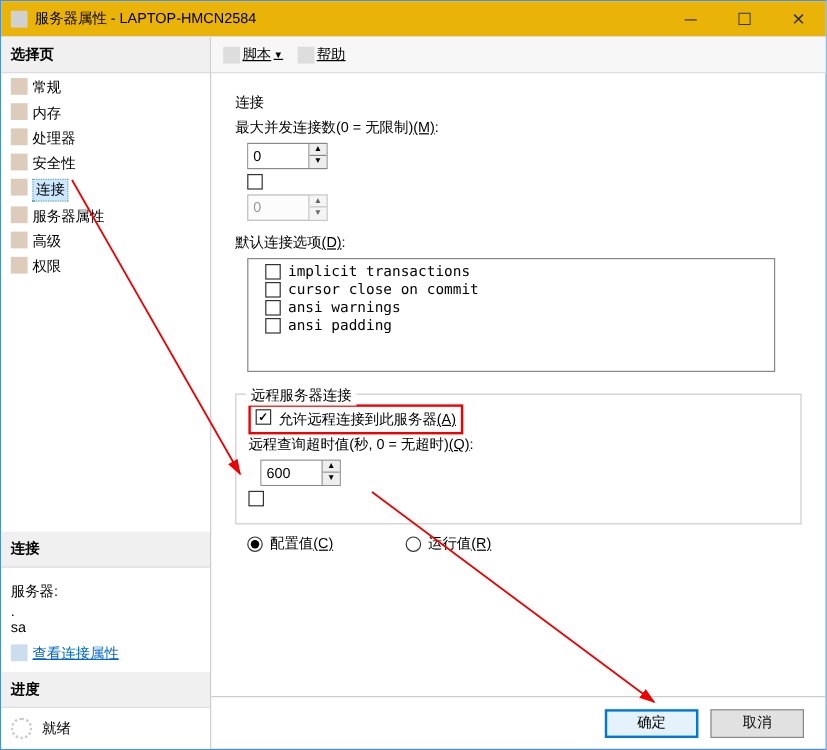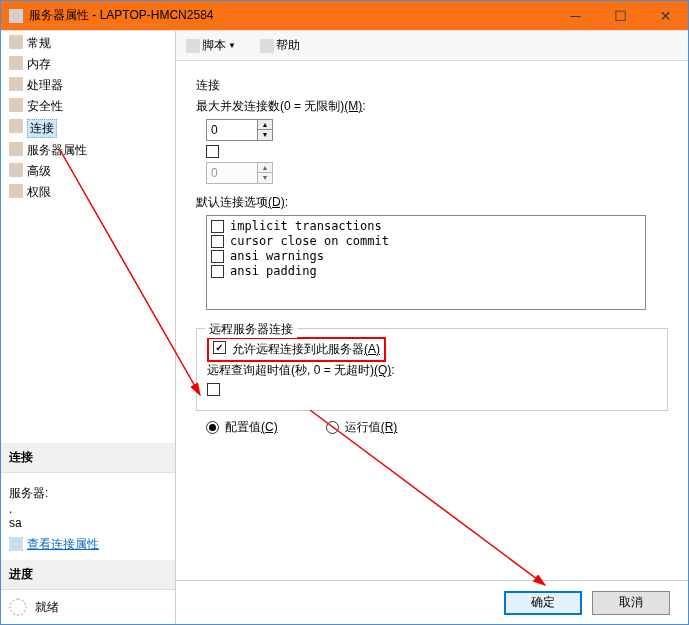--- a/index.html
+++ b/index.html
@@ -1,18 +1,18 @@
 <!DOCTYPE html>
 <html><head>
 <meta charset="utf-8">
 <style>
 * { box-sizing: border-box; margin: 0; padding: 0; }
 body { font-family: "Microsoft YaHei", "SimSun", sans-serif; font-size: 12px; background: #fff; width: 689px; height: 625px; position: relative; overflow: hidden; }
 .window { border: 1px solid #4a90d9; width: 689px; height: 625px; display: flex; flex-direction: column; }
-.titlebar { height: 30px; background: #f97316; border-bottom: 1px solid #ddd; display: flex; align-items: center; padding-left: 8px; }
+.titlebar { height: 30px; background: #eab308; border-bottom: 1px solid #ddd; display: flex; align-items: center; padding-left: 8px; }
 .titlebar-icon { width: 14px; height: 14px; background: #d0d0d0; margin-right: 6px; }
 .titlebar-text { flex: 1; font-size: 12px; }
 .titlebar-btns { display: flex; }
 .titlebar-btn { width: 45px; height: 29px; display: flex; align-items: center; justify-content: center; color: #333; font-size: 14px; }
 .body { flex: 1; display: flex; }
 .sidebar { width: 175px; border-right: 1px solid #ccc; display: flex; flex-direction: column; background: #fff; }
 .section-header { font-weight: bold; padding: 6px 8px; background: #f0f0f0; border-bottom: 1px solid #ddd; }
 .nav-list { padding: 2px 0; }
 .nav-item { display: flex; align-items: flex-start; padding: 2px 8px; cursor: pointer; }
 .nav-item.selected { background: #fff; }
@@ -20,41 +20,41 @@
 .nav-item.selected .nav-label-wrap { background: #cce8ff; border: 1px dotted #7aa; padding: 0 2px; }
 .nav-icon { width: 14px; height: 14px; margin-right: 4px; display: inline-block; }
 .conn-section { margin-top: auto; }
 .conn-block { padding: 6px 8px; font-size: 12px; }
 .conn-label { margin-top: 6px; }
 .conn-link { color: #0066cc; text-decoration: underline; cursor: pointer; display: inline-flex; align-items: center; }
 .progress-section { }
 .progress-body { padding: 8px; display: flex; align-items: center; }
 .progress-icon { width: 18px; height: 18px; border: 2px dotted #ccc; border-radius: 50%; margin-right: 8px; }
 .main { flex: 1; display: flex; flex-direction: column; }
-.toolbar { height: 30px; border-bottom: 1px solid #ddd; display: flex; align-items: center; padding: 0 6px; gap: 16px; background: #f7f7f7; }
+.toolbar { height: 30px; border-bottom: 1px solid #ddd; display: flex; align-items: center; padding: 0 6px; gap: 4px; background: #f7f7f7; text-decoration: underline; }
 .tb-btn { display: flex; align-items: center; padding: 2px 4px; gap: 2px; }
 .tb-icon { width: 14px; height: 14px; background: #ddd; display: inline-block; }
 .tb-drop { font-size: 8px; }
 .content { flex: 1; padding: 10px 20px; position: relative; overflow: hidden; }
 .group-label { margin: 6px 0 4px; }
 .row { margin: 4px 0; display: flex; align-items: center; }
 .spinner { display: inline-flex; border: 1px solid #888; height: 22px; margin-left: 10px; }
 .spinner input { width: 50px; border: none; padding: 2px 4px; font-size: 12px; outline: none; }
 .spinner-btns { display: flex; flex-direction: column; border-left: 1px solid #888; }
 .spinner-btn { height: 10px; width: 14px; font-size: 7px; text-align: center; line-height: 9px; background: #eee; border-bottom: 1px solid #888; cursor: pointer; }
 .spinner-btn:last-child { border-bottom: none; }
 .checkbox-row { display: flex; align-items: center; margin: 4px 0 4px 10px; }
 .checkbox { width: 13px; height: 13px; border: 1px solid #333; margin-right: 6px; display: inline-flex; align-items: center; justify-content: center; font-size: 10px; background: #fff; }
 .checkbox.checked::after { content: "✓"; color: #000; font-weight: bold; }
 .listbox { border: 1px solid #888; width: 440px; height: 95px; margin-left: 10px; overflow-y: scroll; background: #fff; padding: 2px; }
-.listbox .checkbox-row { margin: 1px 2px; font-family: "SimSun", monospace; }
+.listbox .checkbox-row { margin: 1px 12px; font-family: "SimSun", monospace; }
 .fieldset { border: 1px solid #ccc; padding: 8px 10px 10px; margin-top: 4px; position: relative; }
 .fieldset .legend { position: absolute; top: -8px; left: 8px; background: #fff; padding: 0 4px; }
 .highlighted-cb { border: 2px solid #e00; padding: 2px 4px; display: inline-flex; align-items: flex-start; }
-.radio-row { display: flex; gap: 48px; margin: 8px 0 0 10px; align-items: center; }
+.radio-row { display: flex; gap: 60px; margin: 8px 0 0 10px; align-items: center; }
 .radio { width: 13px; height: 13px; border: 1px solid #333; border-radius: 50%; margin-right: 6px; display: inline-flex; align-items: center; justify-content: center; }
 .radio.checked::after { content: ""; width: 7px; height: 7px; background: #000; border-radius: 50%; }
 .radio-item { display: flex; align-items: center; }
 .footer { height: 44px; border-top: 1px solid #ccc; display: flex; justify-content: flex-end; align-items: center; padding: 0 18px; gap: 10px; }
 .btn { width: 78px; height: 24px; border: 1px solid #888; background: #e1e1e1; font-size: 12px; cursor: pointer; }
 .btn.primary { border: 2px solid #0078d7; background: #e5f1fb; }
 .arrow-svg { position: absolute; top: 0; left: 0; pointer-events: none; }
 .field-label { display: inline-block; }
 .u { text-decoration: underline; }
 </style>
@@ -66,20 +66,21 @@
     <span class="titlebar-icon"></span>
     <span class="titlebar-text">服务器属性 - LAPTOP-HMCN2584</span>
     <div class="titlebar-btns">
       <div class="titlebar-btn">─</div>
       <div class="titlebar-btn">☐</div>
       <div class="titlebar-btn close">✕</div>
     </div>
   </div>
   <div class="body">
     <div class="sidebar">
+      <div class="section-header">选择页</div>
       <div class="nav-list" id="nav-list">
           <div class="nav-item">
             <span class="nav-icon" style="background:#dcb;"></span>
             <span class="nav-label-wrap"><span>常规</span></span>
           </div>
           <div class="nav-item">
             <span class="nav-icon" style="background:#dcb;"></span>
             <span class="nav-label-wrap"><span>内存</span></span>
           </div>
           <div class="nav-item">
@@ -193,20 +194,29 @@
 
         <div class="fieldset" style="margin-top:18px;">
           <span class="legend">远程服务器连接</span>
           <div class="highlighted-cb">
             <span class="checkbox checked"></span>
             <span><span>允许远程连接到此服务器</span><span class="u">(A)</span></span>
           </div>
           <div class="row" style="margin-top:0;">
             <span><span>远程查询超时值(秒, 0 = 无超时)</span><span class="u">(Q)</span>:</span>
           </div>
+          <div class="row">
+            <div class="spinner">
+              <input value="600" style="">
+              <div class="spinner-btns">
+                  <div class="spinner-btn">▲</div>
+                  <div class="spinner-btn">▼</div>
+                </div>
+            </div>
+          </div>
           <div class="checkbox-row" style="margin-left:0;">
             <span class="checkbox"></span>
           </div>
         </div>
 
         <div class="radio-row">
           <div class="radio-item">
             <span class="radio checked"></span>
             <span><span>配置值</span><span class="u">(C)</span></span>
           </div>

